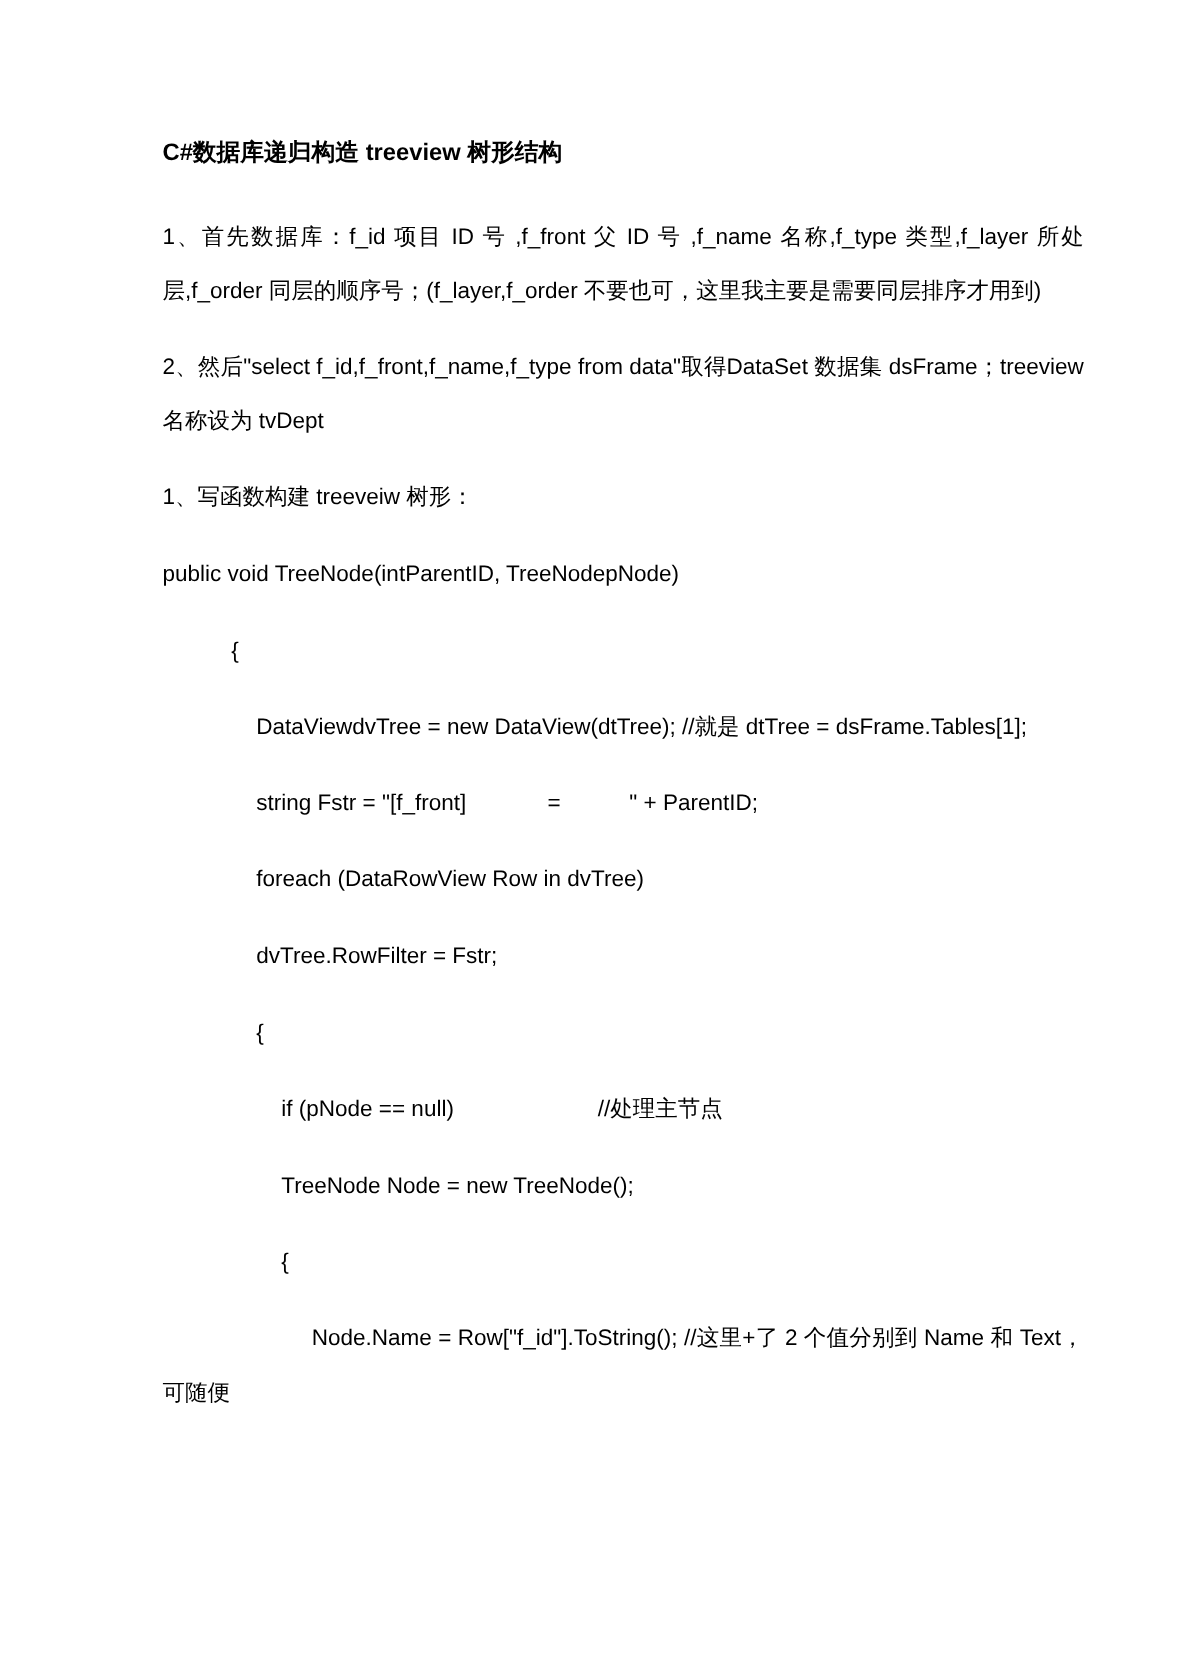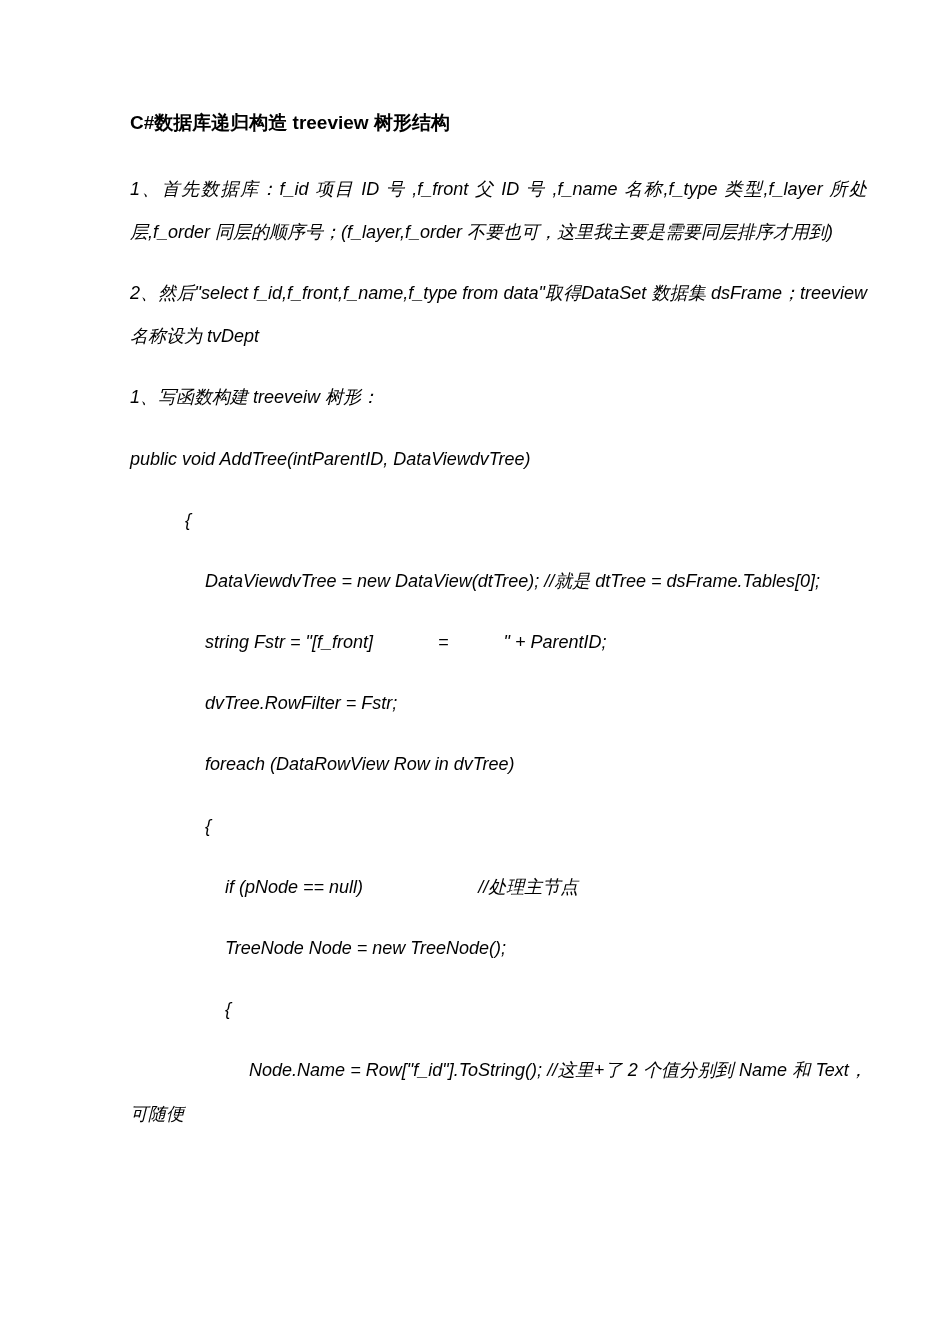--- a/index.html
+++ b/index.html
@@ -17,41 +17,40 @@
     }
     .title {
       font-weight: bold;
       font-size: 19px;
       margin-bottom: 22px;
     }
     .para {
       margin-bottom: 18px;
       text-align: justify;
       text-justify: inter-ideograph;
-      font-style: italic;
     }
     .code {
       font-family: "Microsoft YaHei", Arial, sans-serif;
       white-space: pre-wrap;
     }
   </style>
 </head>
 <body>
 
 <div class="page">
   <div class="title">C#数据库递归构造 treeview 树形结构</div>
 
   <div class="para">1、首先数据库：f_id 项目 ID 号 ,f_front 父 ID 号 ,f_name 名称,f_type 类型,f_layer 所处层,f_order 同层的顺序号；(f_layer,f_order 不要也可，这里我主要是需要同层排序才用到)</div>
   <div class="para">2、然后"select f_id,f_front,f_name,f_type from data"取得DataSet 数据集 dsFrame；treeview 名称设为 tvDept</div>
   <div class="para">1、写函数构建 treeveiw 树形：</div>
 
-  <div class="para code">public void AddTree(intParentID, DataViewdvTree)</div>
+  <div class="para code">public void TreeNode(intParentID, TreeNodepNode)</div>
   <div class="para code">           {</div>
-  <div class="para code">               DataViewdvTree = new DataView(dtTree); //就是 dtTree = dsFrame.Tables[0];</div>
+  <div class="para code">               DataViewdvTree = new DataView(dtTree); //就是 dtTree = dsFrame.Tables[1];</div>
   <div class="para code">               string Fstr = "[f_front]             =           " + ParentID;</div>
+  <div class="para code">               foreach (DataRowView Row in dvTree)</div>
   <div class="para code">               dvTree.RowFilter = Fstr;</div>
-  <div class="para code">               foreach (DataRowView Row in dvTree)</div>
   <div class="para code">               {</div>
   <div class="para code">                   if (pNode == null)                       //处理主节点</div>
   <div class="para code">                   TreeNode Node = new TreeNode();</div>
   <div class="para code">                   {</div>
   <div class="para code">                       Node.Name = Row["f_id"].ToString(); //这里+了 2 个值分别到 Name 和 Text，可随便</div>
 </div>
 
 </body></html>

